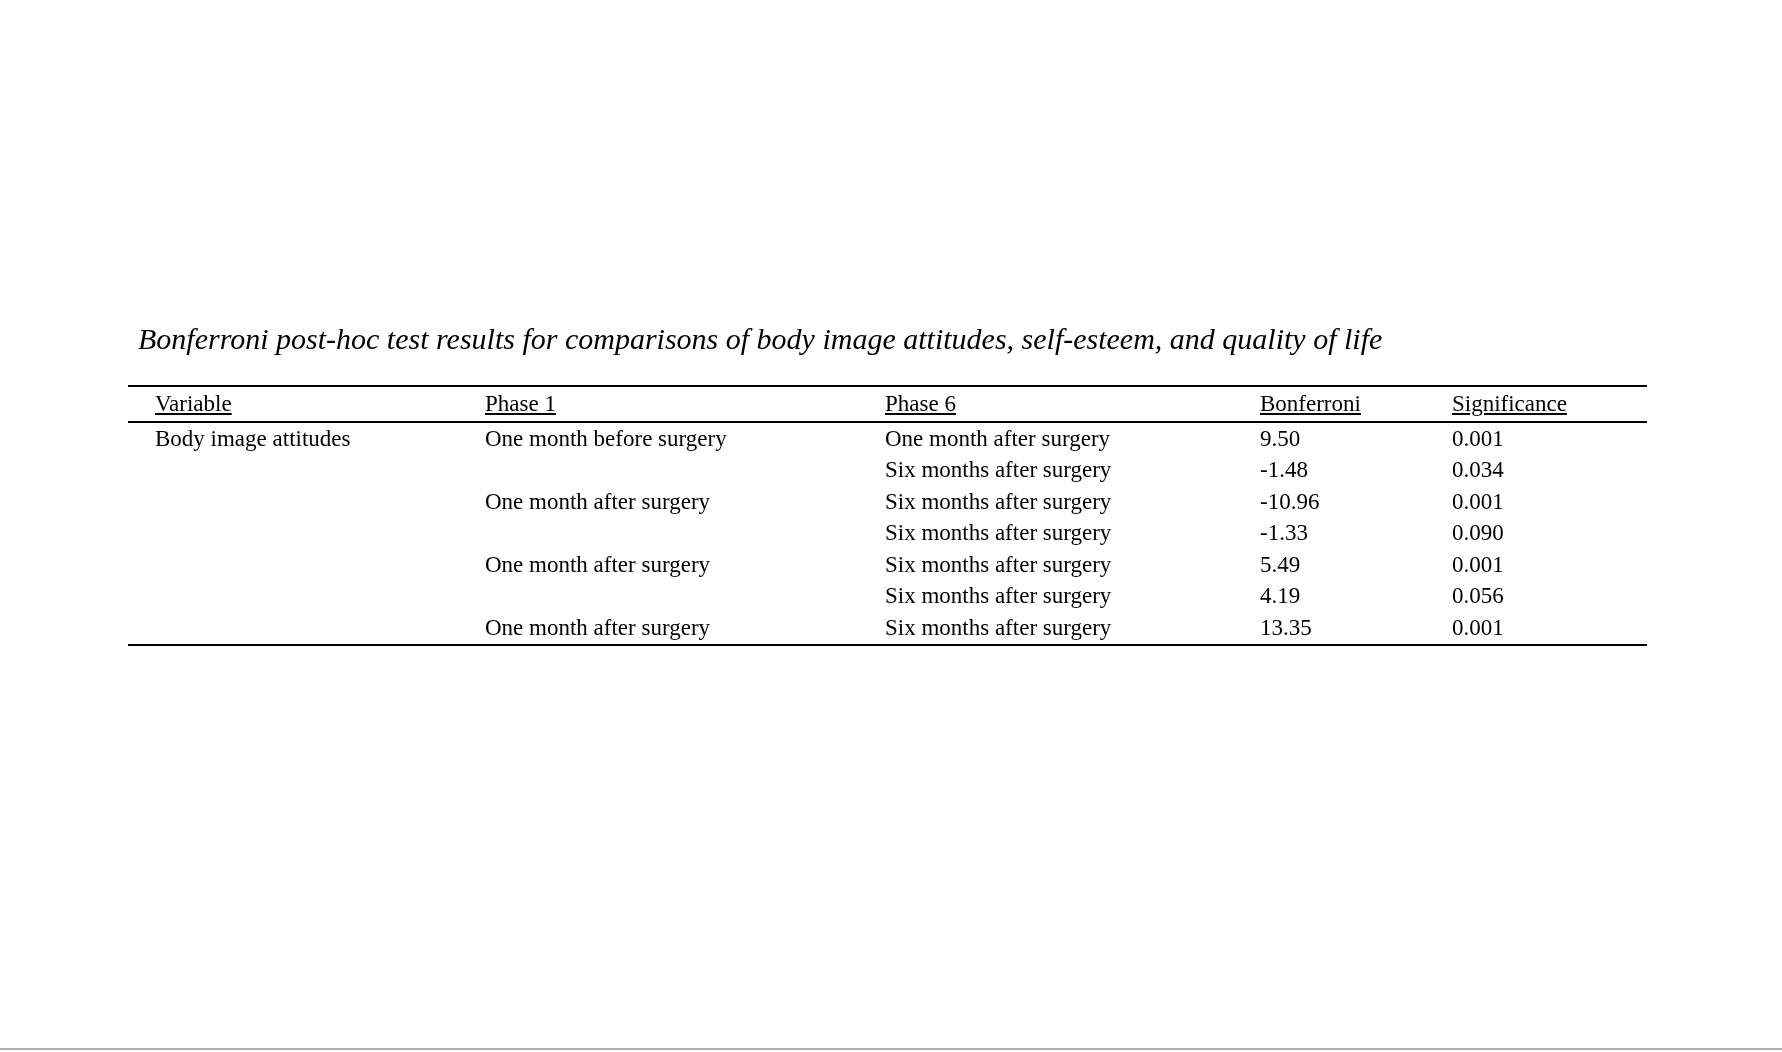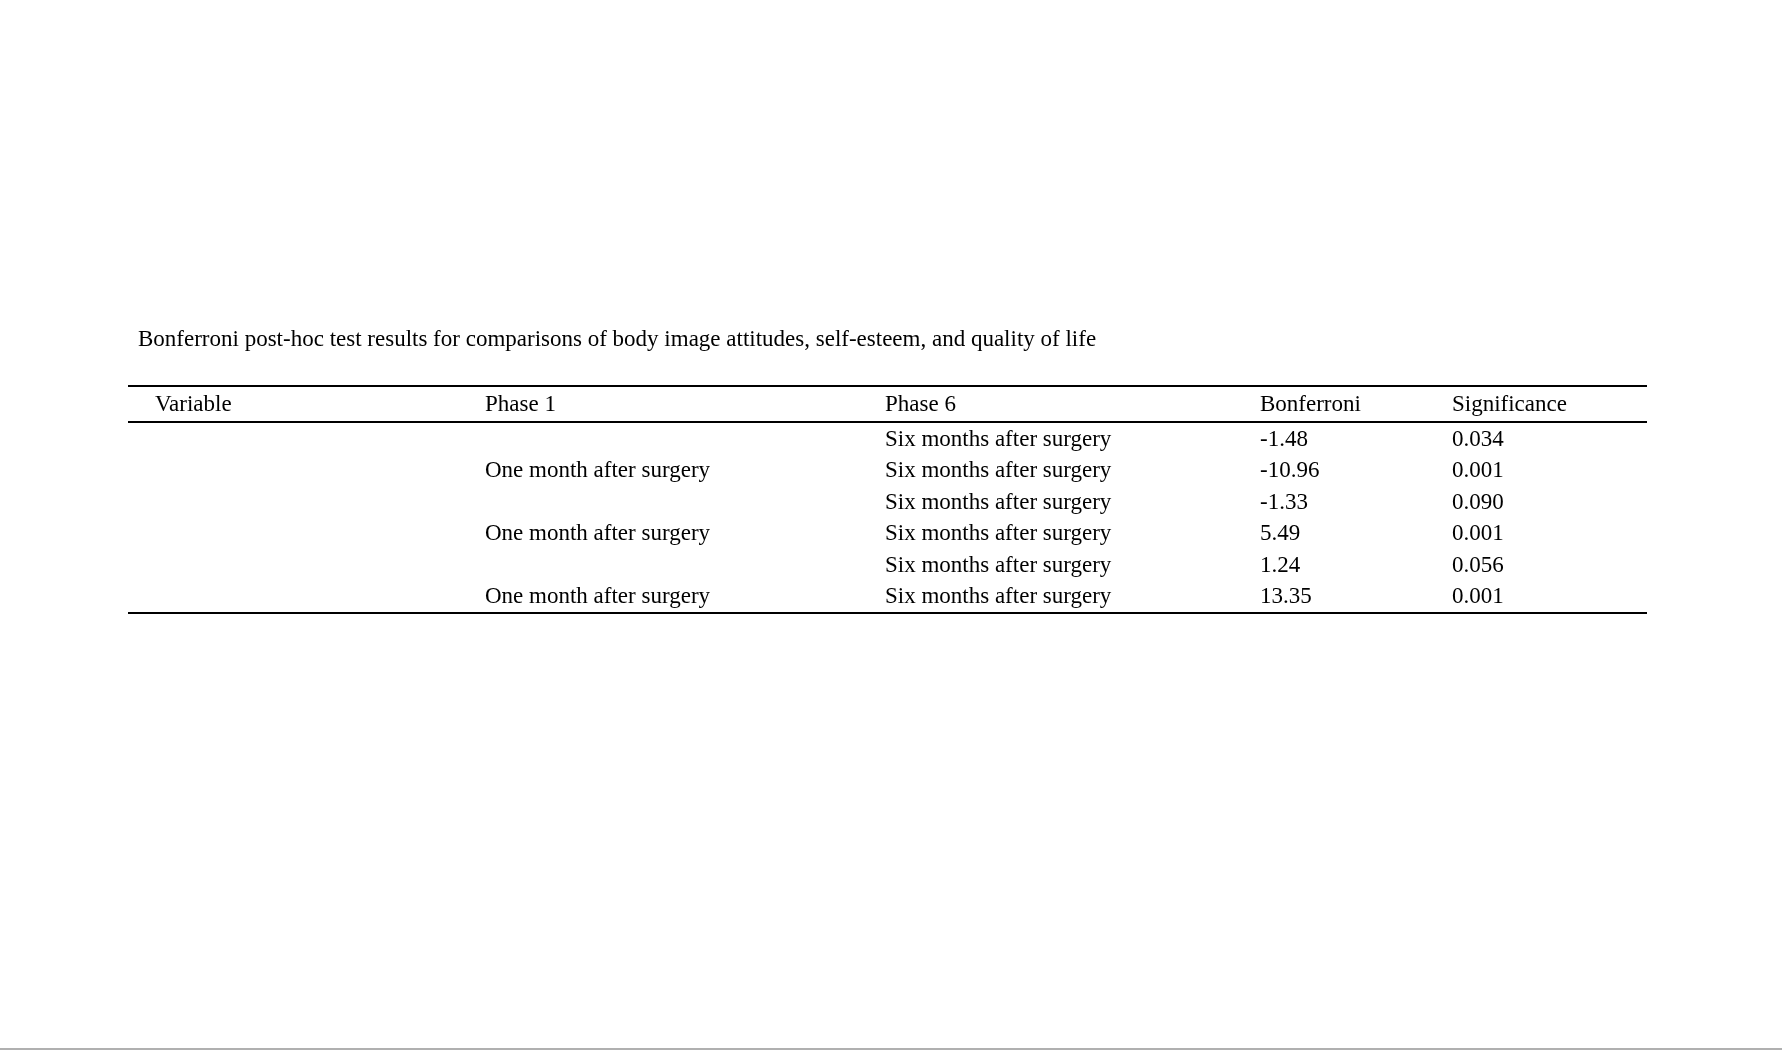--- a/index.html
+++ b/index.html
@@ -12,21 +12,22 @@
     height: 1052px;
     position: relative;
     overflow: hidden;
     font-family: "Liberation Serif", "DejaVu Serif", serif;
     color: #000000;
   }
   .caption {
     position: absolute;
     left: 138px;
     top: 325px;
-    font-size: 23px;
+    font-size: 30px;
+    font-style: italic;
     white-space: nowrap;
     line-height: 28px;
   }
   .table-wrap {
     position: absolute;
     left: 128px;
     top: 385px;
     width: 1519px;
   }
   table.results {
@@ -43,20 +44,21 @@
   table.results col.c4 { width: 192px; }
   table.results col.c5 { width: 195px; }
   table.results th {
     font-weight: normal;
     text-align: left;
     vertical-align: middle;
     border-bottom: 2px solid #000000;
     height: 34px;
     padding: 0;
     white-space: nowrap;
+    text-decoration: underline;
   }
   table.results td {
     height: 31.5px;
     padding: 0;
     vertical-align: middle;
     white-space: nowrap;
   }
   table.results th:first-child,
   table.results td:first-child {
     padding-left: 27px;
@@ -90,20 +92,27 @@
         <tr>
           <th>Variable</th>
           <th>Phase 1</th>
           <th>Phase 6</th>
           <th>Bonferroni</th>
           <th>Significance</th>
         </tr>
       </thead>
       <tbody>
           <tr>
+    <td>Body image attitudes</td>
+    <td>One month before surgery</td>
+    <td>One month after surgery</td>
+    <td>9.50</td>
+    <td>0.001</td>
+  </tr>
+          <tr>
     <td></td>
     <td></td>
     <td>Six months after surgery</td>
     <td>-1.48</td>
     <td>0.034</td>
   </tr>
           <tr>
     <td></td>
     <td>One month after surgery</td>
     <td>Six months after surgery</td>
@@ -121,21 +130,21 @@
     <td></td>
     <td>One month after surgery</td>
     <td>Six months after surgery</td>
     <td>5.49</td>
     <td>0.001</td>
   </tr>
           <tr>
     <td></td>
     <td></td>
     <td>Six months after surgery</td>
-    <td>1.24</td>
+    <td>4.19</td>
     <td>0.056</td>
   </tr>
           <tr>
     <td></td>
     <td>One month after surgery</td>
     <td>Six months after surgery</td>
     <td>13.35</td>
     <td>0.001</td>
   </tr>
         </tbody>

